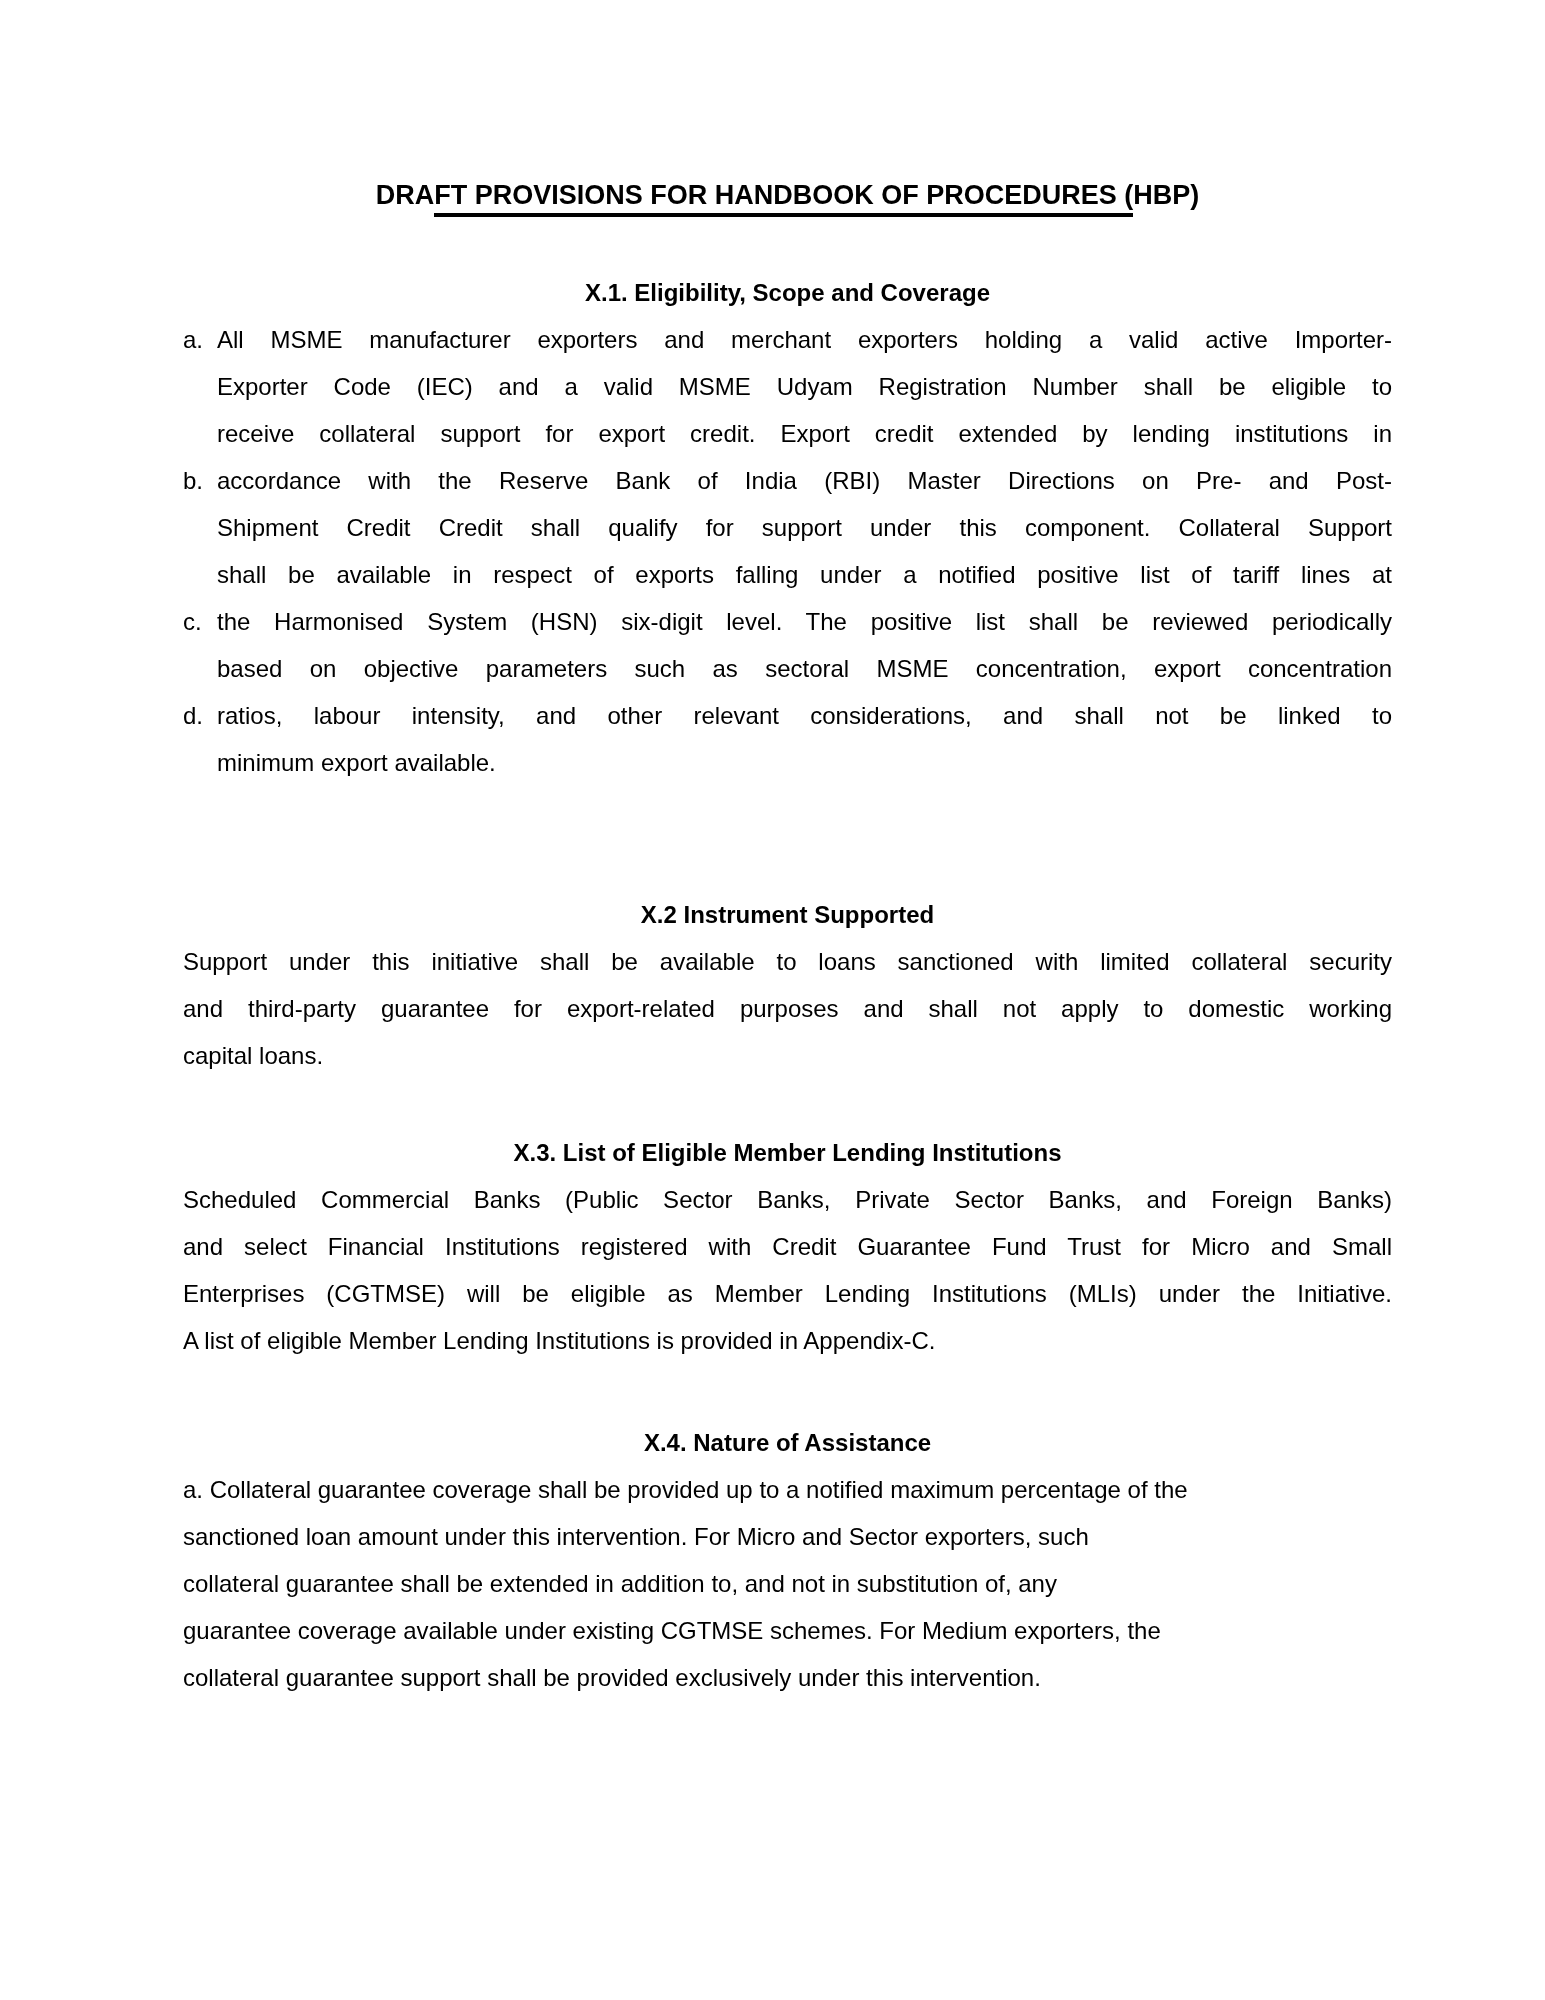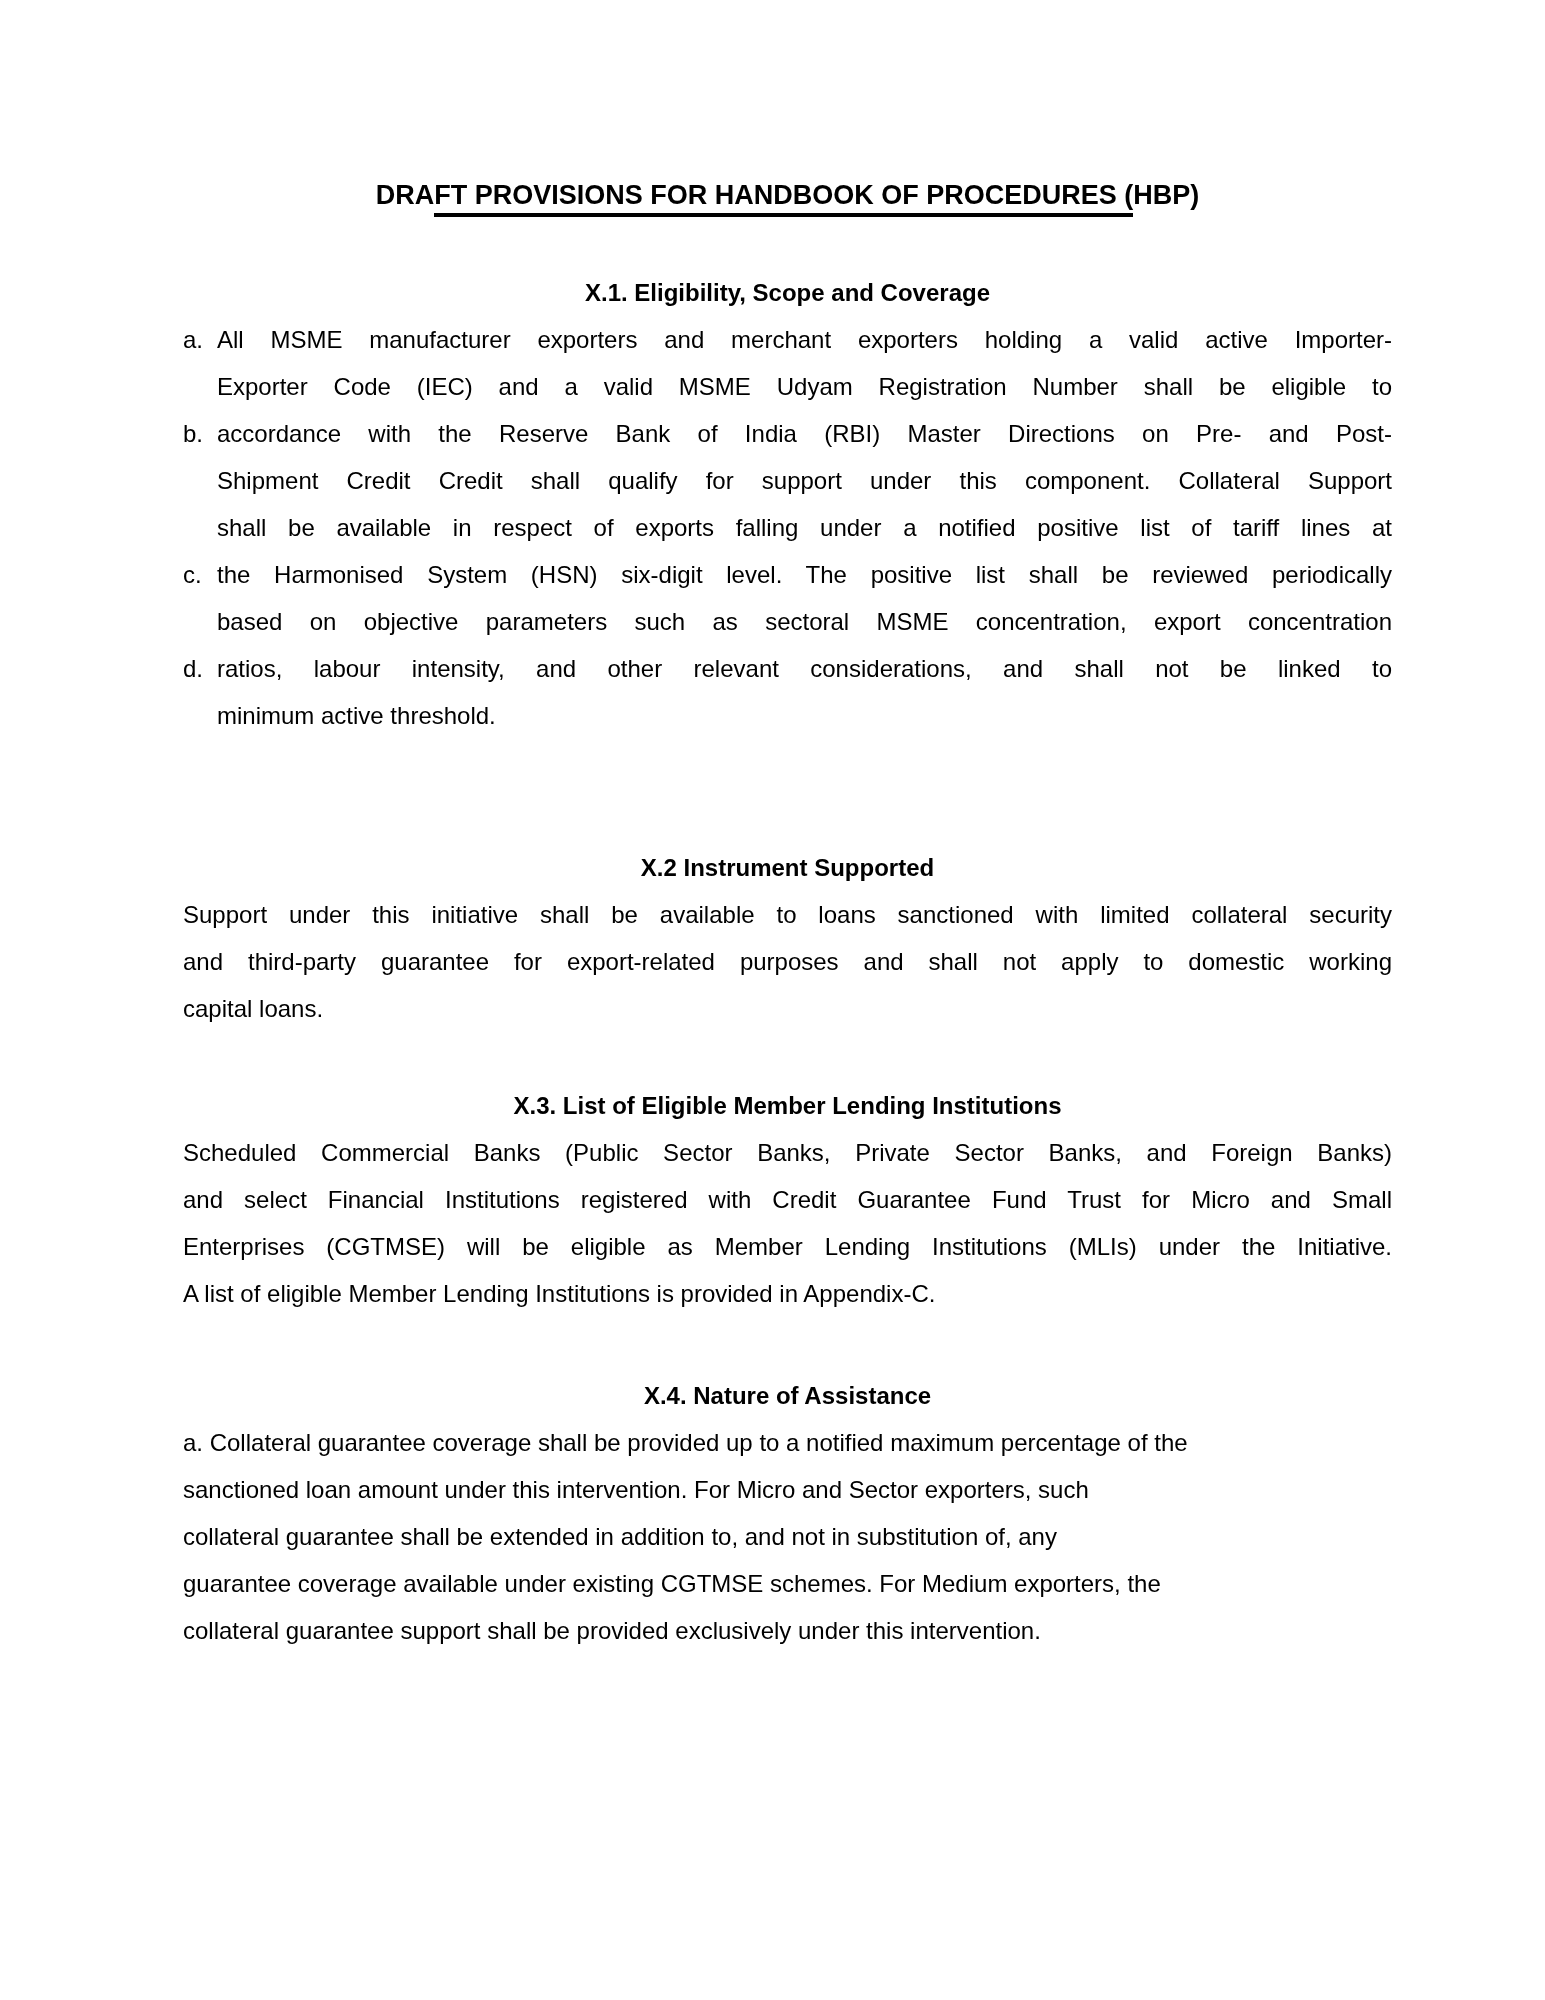--- a/index.html
+++ b/index.html
@@ -73,20 +73,24 @@
         <div class="heading">X.1. Eligibility, Scope and Coverage</div>
         <div class="line">
           <span class="marker">a.</span>
           <span class="ltext just">All MSME manufacturer exporters and merchant exporters holding a valid active Importer-</span>
         </div>
         <div class="line">
           <span class="marker"></span>
           <span class="ltext just">Exporter Code (IEC) and a valid MSME Udyam Registration Number shall be eligible to</span>
         </div>
         <div class="line">
+          <span class="marker"></span>
+          <span class="ltext just">receive collateral support for export credit. Export credit extended by lending institutions in</span>
+        </div>
+        <div class="line">
           <span class="marker">b.</span>
           <span class="ltext just">accordance with the Reserve Bank of India (RBI) Master Directions on Pre- and Post-</span>
         </div>
         <div class="line">
           <span class="marker"></span>
           <span class="ltext just">Shipment Credit Credit shall qualify for support under this component. Collateral Support</span>
         </div>
         <div class="line">
           <span class="marker"></span>
           <span class="ltext just">shall be available in respect of exports falling under a notified positive list of tariff lines at</span>
@@ -98,21 +102,21 @@
         <div class="line">
           <span class="marker"></span>
           <span class="ltext just">based on objective parameters such as sectoral MSME concentration, export concentration</span>
         </div>
         <div class="line">
           <span class="marker">d.</span>
           <span class="ltext just">ratios, labour intensity, and other relevant considerations, and shall not be linked to</span>
         </div>
         <div class="line">
           <span class="marker"></span>
-          <span class="ltext">minimum active threshold.</span>
+          <span class="ltext">minimum export available.</span>
         </div>
       </div>
       <div class="doc-section">
         <div class="heading">X.2 Instrument Supported</div>
         <div class="line">
           <span class="ltext just">Support under this initiative shall be available to loans sanctioned with limited collateral security</span>
         </div>
         <div class="line">
           <span class="ltext just">and third-party guarantee for export-related purposes and shall not apply to domestic working</span>
         </div>

